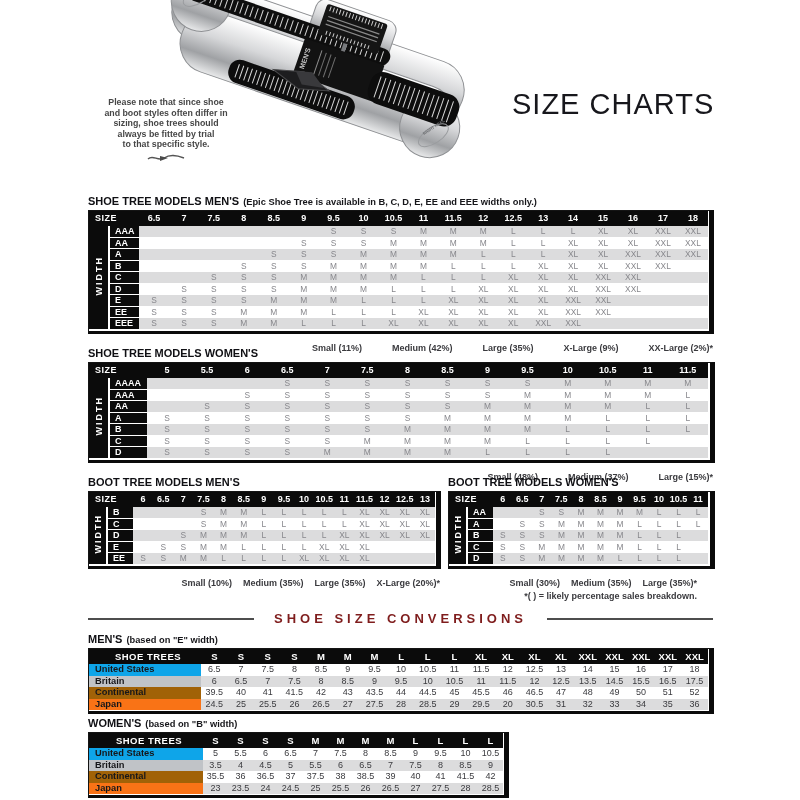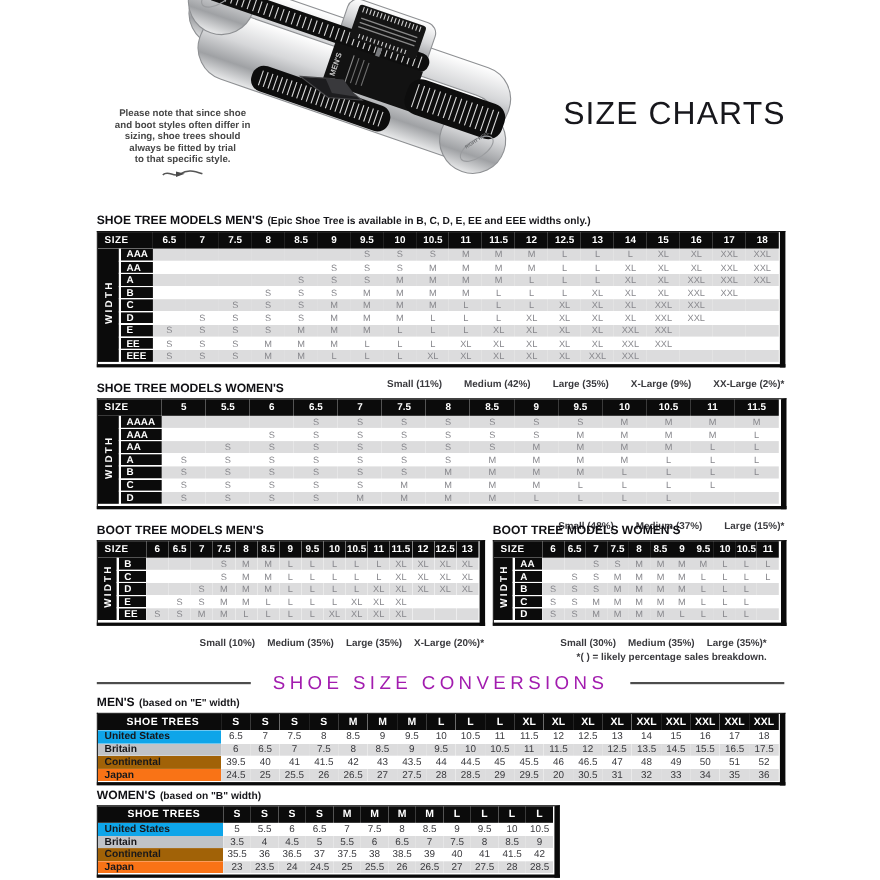--- a/index.html
+++ b/index.html
@@ -33,31 +33,31 @@
   .tree td{height:10.5px;line-height:10.5px;font-size:8.4px;color:#87878c;
            text-align:center;}
   .tree tbody tr:nth-child(odd) td{background:#dcdcdd;}
   .tree th.wl{background:#0b0b0b;color:#fff;font-size:9px;font-weight:bold;
               text-align:left;padding-left:5px;border-bottom:1px solid #fff;
               height:10.5px;line-height:10.5px;}
   .tree th.rot{background:#0b0b0b;border-right:2px solid #fff;vertical-align:middle;}
   .tree th.rot span{display:inline-block;writing-mode:vertical-rl;transform:rotate(180deg);
                     color:#fff;font-size:9px;font-weight:bold;letter-spacing:2px;}
 
-  .percents{display:flex;justify-content:flex-end;gap:20px;font-size:9px;
+  .percents{display:flex;justify-content:flex-end;gap:30px;font-size:9px;
             color:#3a3a3e;margin-top:5px;font-weight:bold;}
   .percents.tight{gap:11px;}
   .pad-r{padding-right:16px;}
   .footnote{text-align:right;font-size:9px;color:#3a3a3e;margin-top:3px;font-weight:bold;}
 
   
   .conv-head{position:absolute;left:88px;top:611px;width:625px;display:flex;
              align-items:center;gap:20px;}
   .conv-head .line{flex:1;height:2px;background:#4d4d4d;}
-  .conv-head .txt{font-size:17px;font-weight:normal;letter-spacing:4px;color:#a21caf;}
+  .conv-head .txt{font-size:13px;font-weight:bold;letter-spacing:4px;color:#7f1d1d;}
 
   .conv thead th{background:#0b0b0b;color:#fff;font-size:9.5px;font-weight:bold;
                  height:15px;line-height:15px;text-align:center;}
   .conv thead th.lab{text-align:center;padding-left:6px;letter-spacing:.5px;}
   .conv tbody th{font-size:9.3px;font-weight:bold;color:#17171a;text-align:left;
                  padding-left:6px;height:11.5px;line-height:11.5px;}
   .conv tbody tr:nth-child(1) th{background:#0ea5e9;}
   .conv tbody tr:nth-child(2) th{background:#c0c3c7;}
   .conv tbody tr:nth-child(3) th{background:#a16207;}
   .conv tbody tr:nth-child(4) th{background:#f97316;}

